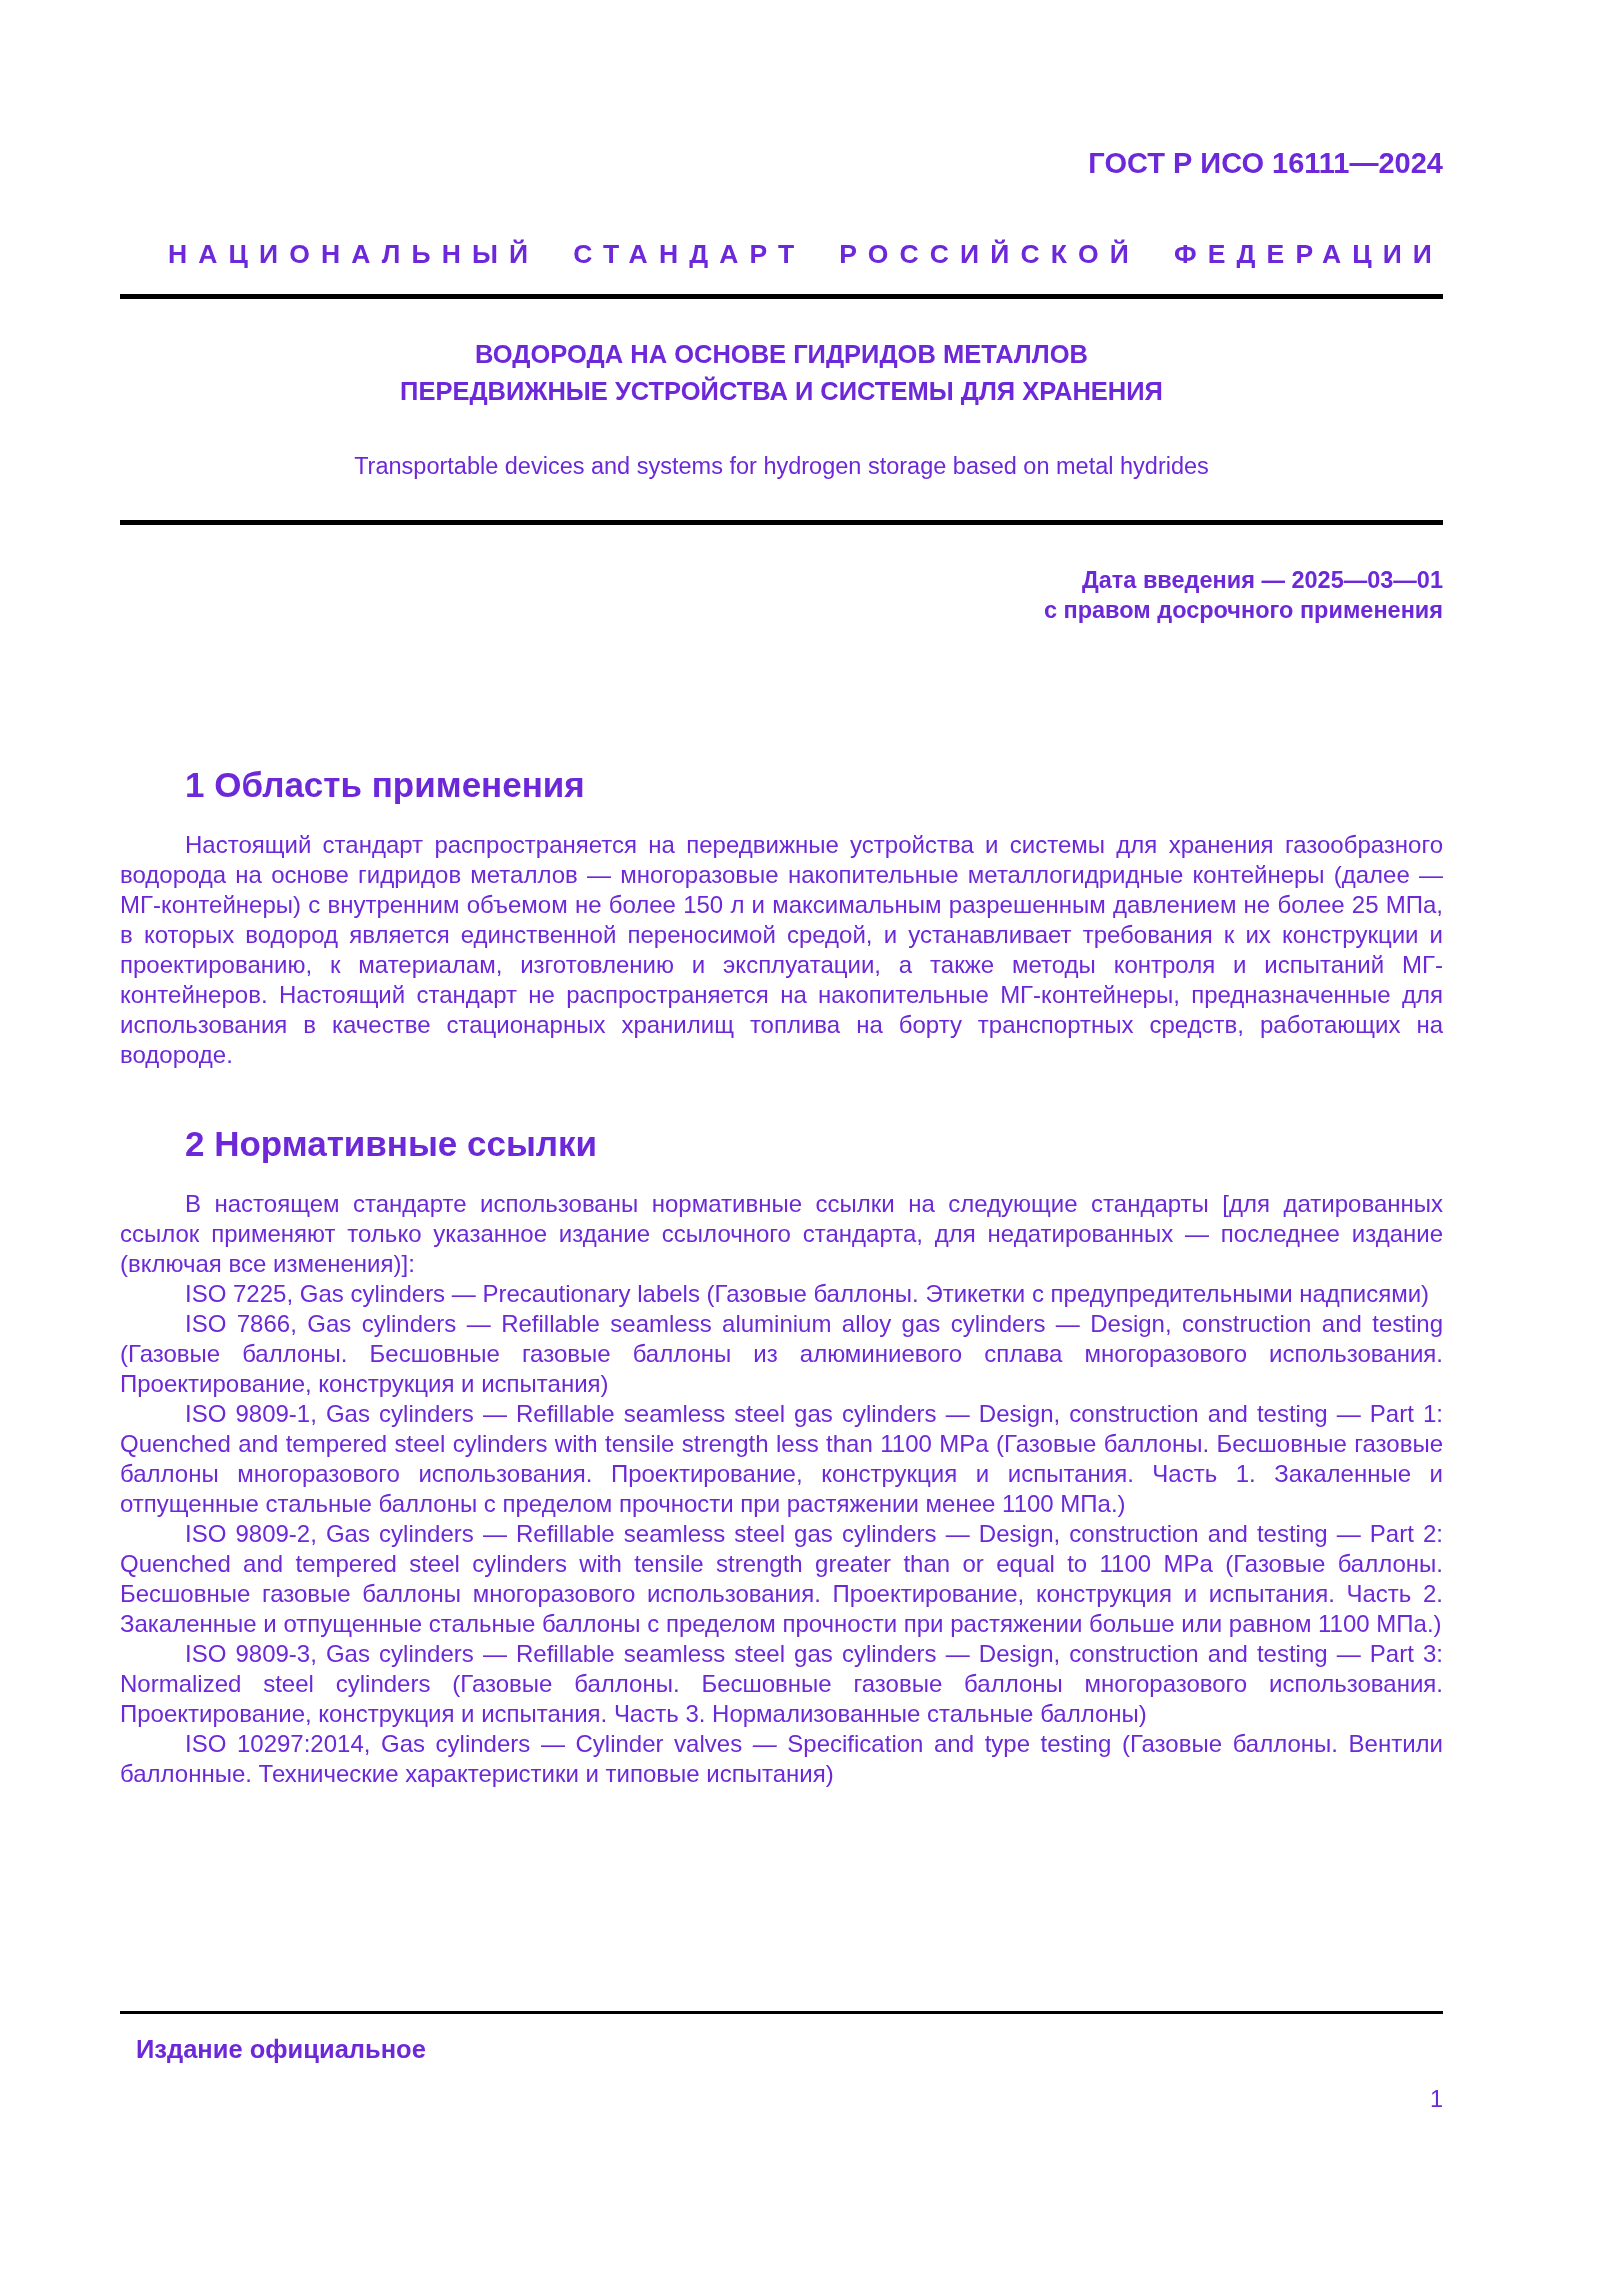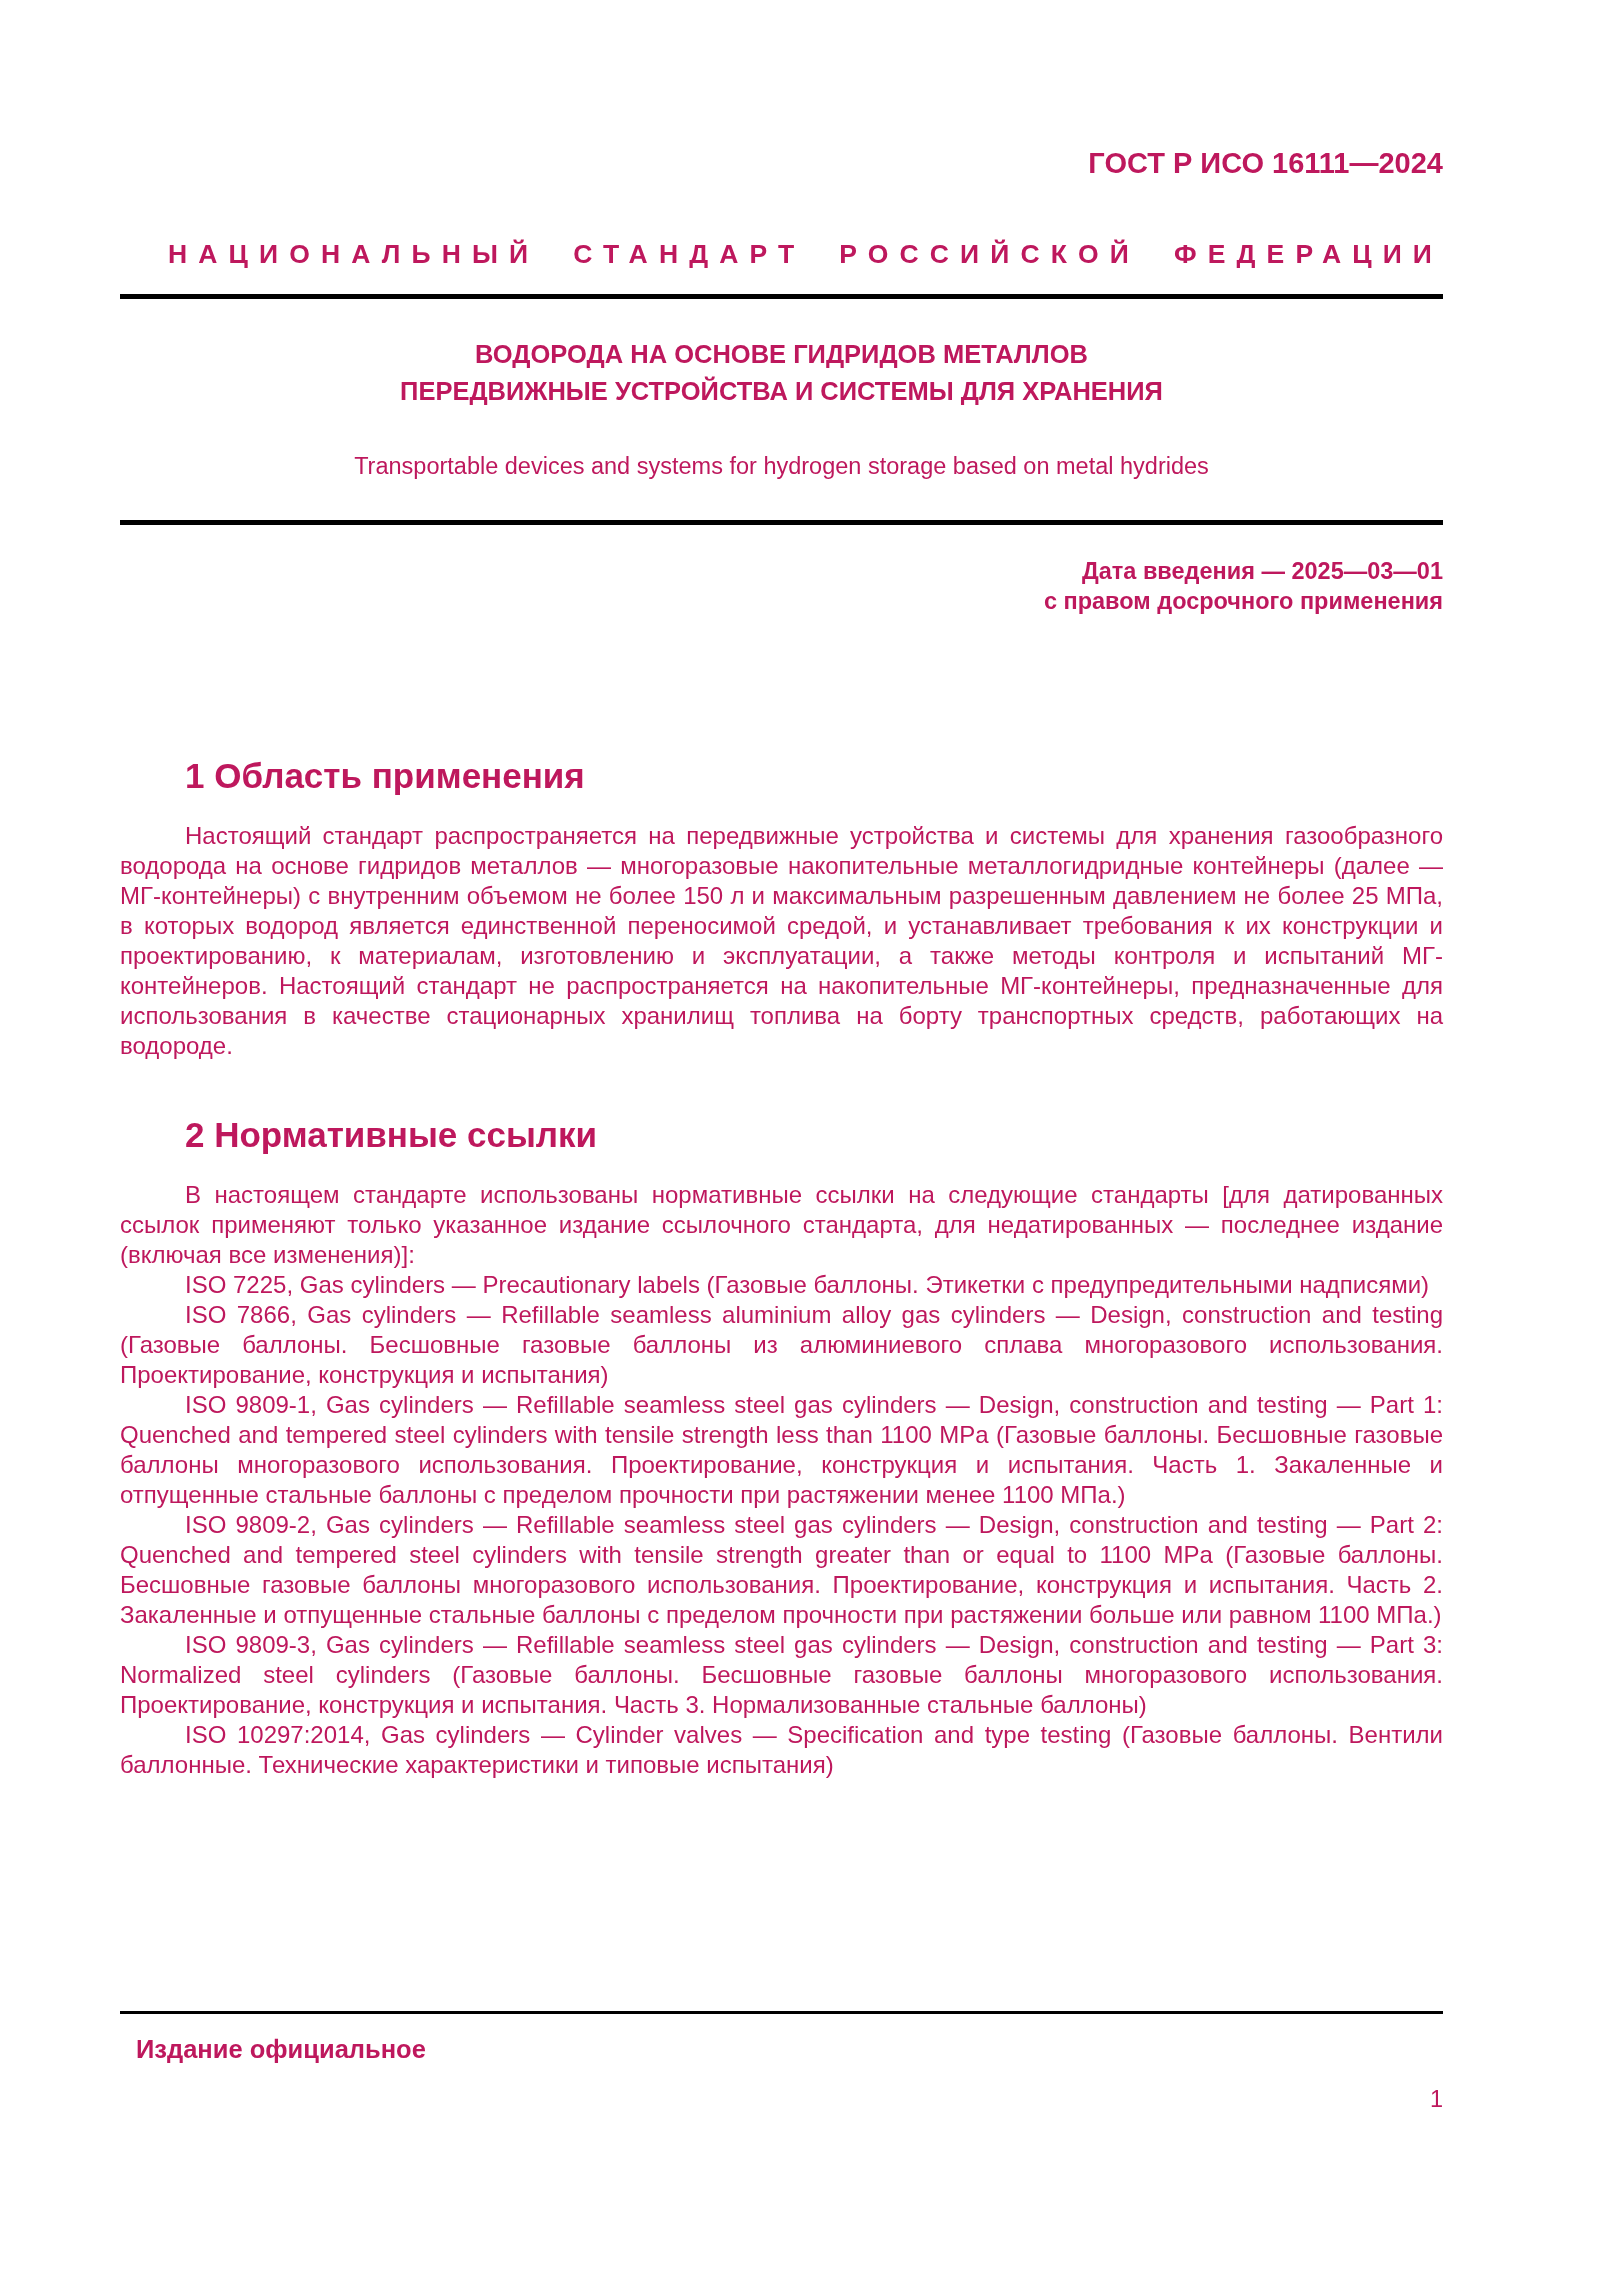--- a/index.html
+++ b/index.html
@@ -6,21 +6,21 @@
     margin: 0;
     padding: 0;
     background: #ffffff;
   }
   .page {
     width: 1621px;
     height: 2293px;
     background: #ffffff;
     position: relative;
     font-family: "Liberation Sans", sans-serif;
-    color: #be185d;
+    color: #6d28d9;
     box-sizing: border-box;
     overflow: hidden;
   }
   .content {
     position: absolute;
     left: 120px;
     top: 0;
     width: 1323px;
   }
   .doc-code {
@@ -60,21 +60,21 @@
     text-align: center;
     font-size: 23.5px;
     line-height: 27.4px;
   }
   .rule-title {
     margin-top: 39px;
     height: 4.9px;
     background: #000000;
   }
   .date-block {
-    margin-top: 31px;
+    margin-top: 40px;
     text-align: right;
     font-weight: bold;
     font-size: 23.5px;
     line-height: 30px;
   }
   .section-heading {
     font-size: 35px;
     font-weight: bold;
     line-height: 33px;
     margin: 0 0 29px 65px;

